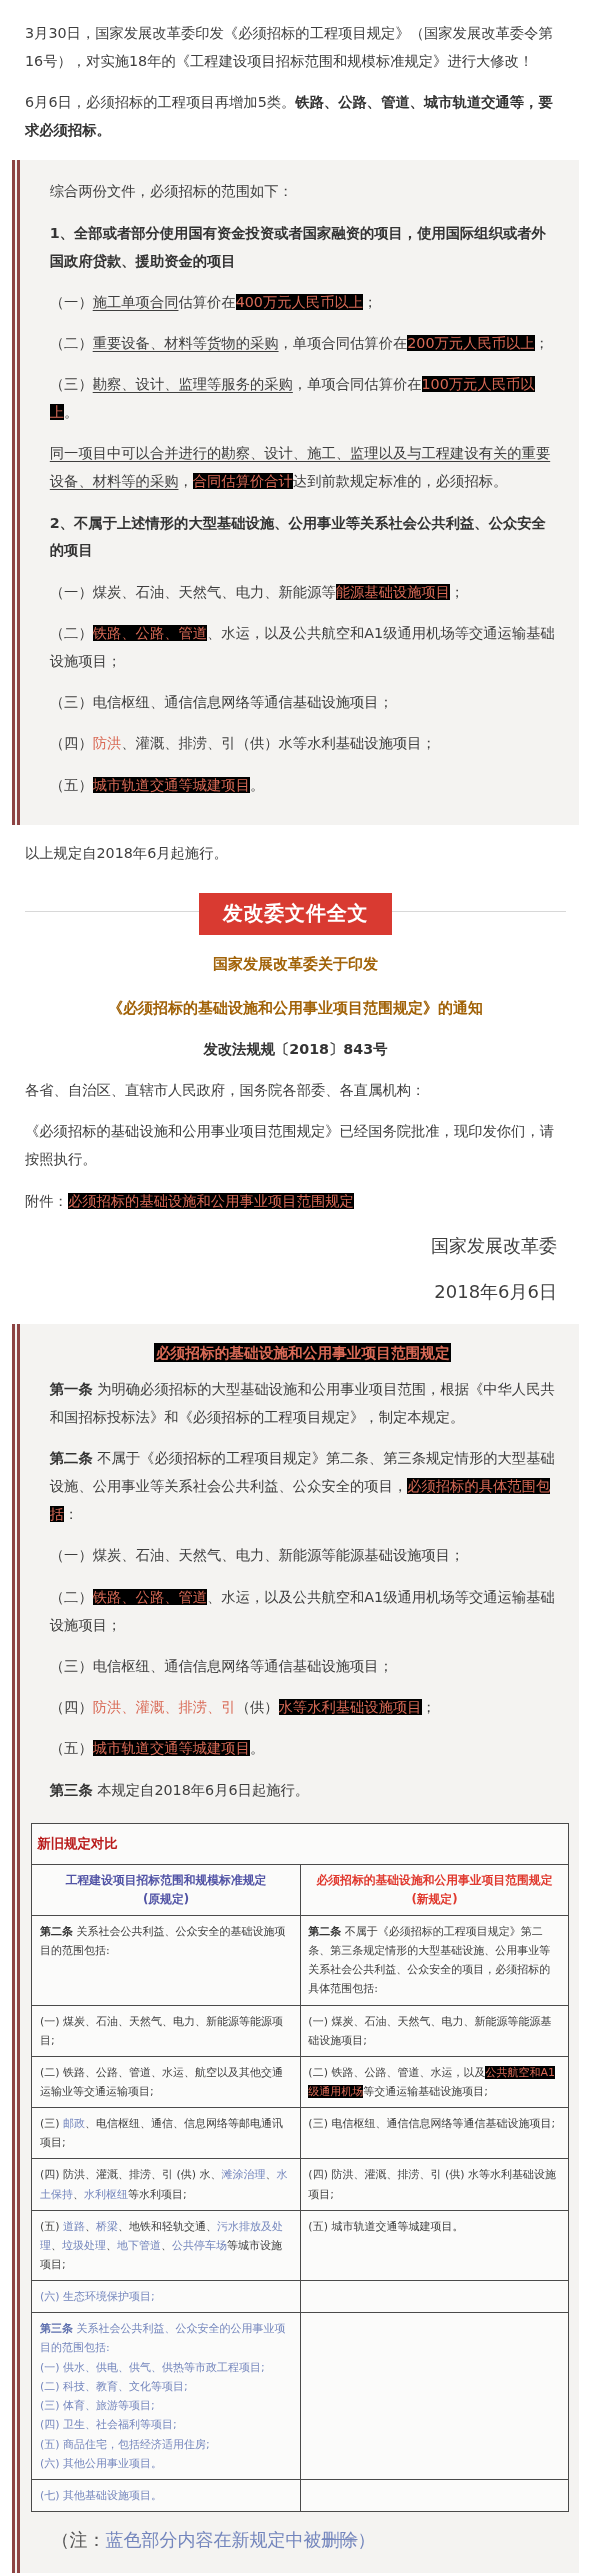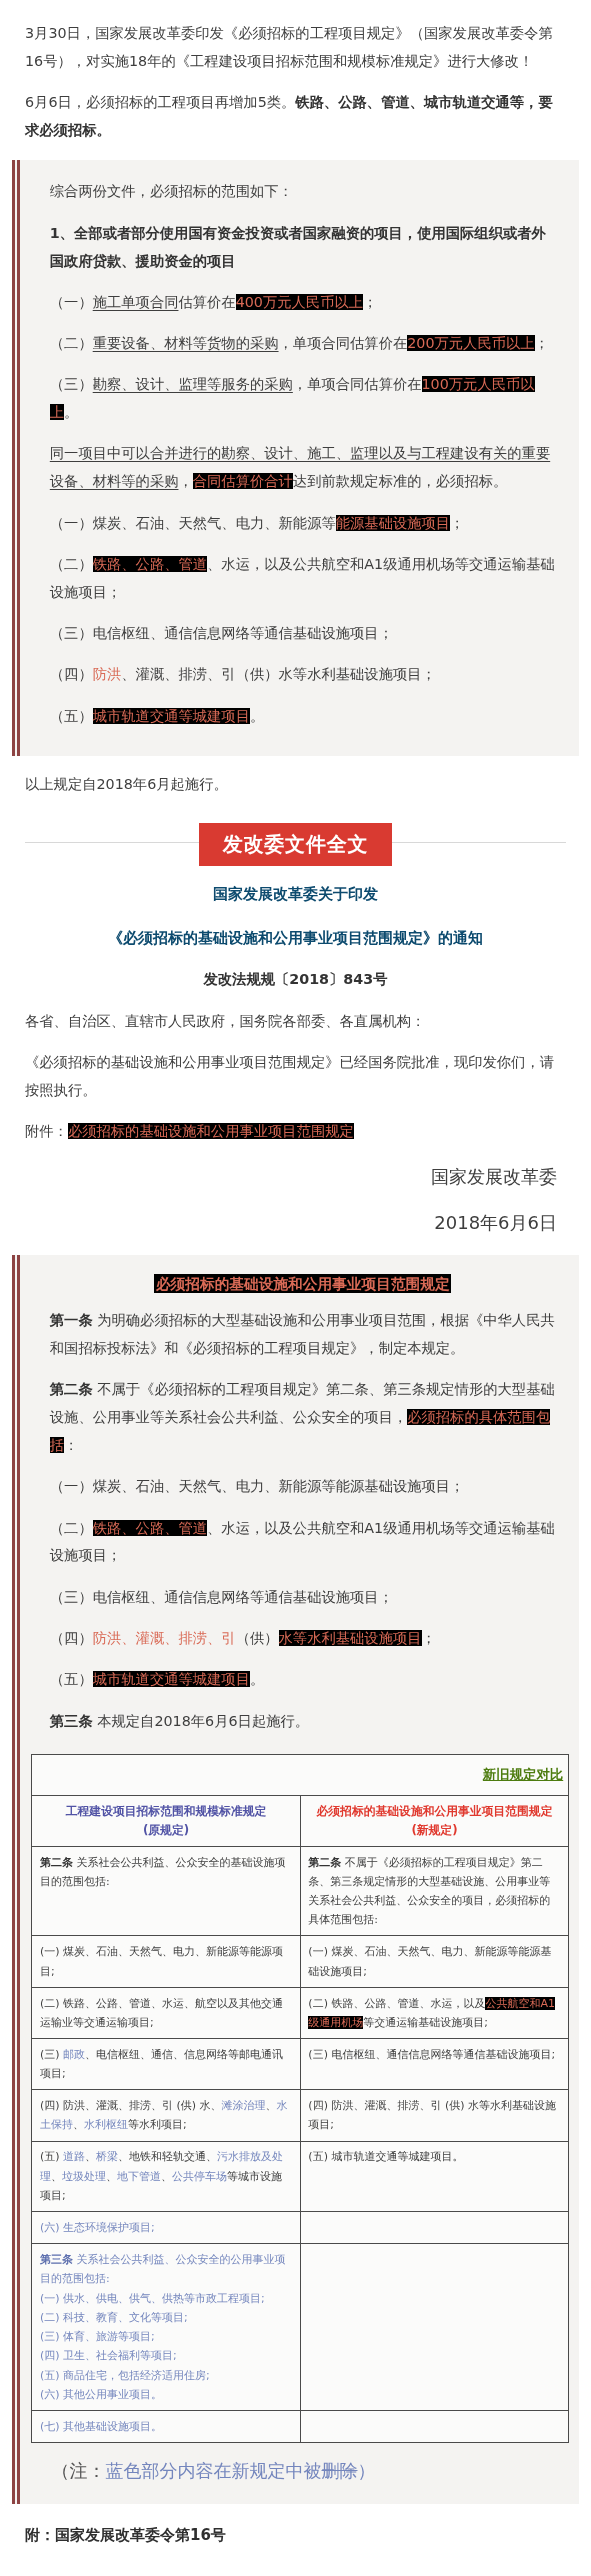--- a/index.html
+++ b/index.html
@@ -32,21 +32,21 @@
 
   
   .banner-wrap{position:relative;text-align:center;margin:25px 25px 22px 25px;height:37px;}
   .banner-wrap::before{content:"";position:absolute;left:0;right:0;top:50%;height:0.8px;background:#d8d8d8;}
   .banner{
     position:relative;display:inline-block;background:#d93a31;color:#fff;
     font-weight:bold;font-size:20px;padding:7.6px 23.5px;letter-spacing:0.8px;
   }
 
   
-  .c-title{text-align:center;font-weight:bold;font-size:15px;color:#0c4a6e;margin:20px 34px;line-height:1.6;}
+  .c-title{text-align:center;font-weight:bold;font-size:15px;color:#a16207;margin:20px 34px;line-height:1.6;}
   .c-docno{text-align:center;font-weight:bold;font-size:14.3px;color:#333;margin:18.5px 25px;}
   .right-line{text-align:right;margin:11.8px 34px;font-size:18px;line-height:1.9;}
 
   
   .box-title{text-align:center;font-weight:bold;font-size:14.7px;margin:15px 0 8.4px 0;}
   .box-title .hl{padding:0.8px 1.7px;}
 
   
   table.cmp{
     border-collapse:collapse;
@@ -59,24 +59,23 @@
   }
   table.cmp th,table.cmp td{
     border:0.8px solid #4a4a4a;
     padding:5.9px 7.6px;
     line-height:1.75;
     vertical-align:top;
     text-align:left;
     word-break:break-all;
   }
   table.cmp .cap{
-    text-align:right;font-weight:bold;font-size:13.4px;color:#4d7c0f;
+    text-align:left;font-weight:bold;font-size:13.4px;color:#b91c1c;
     font-family:"DejaVu Serif","Liberation Serif",serif;
     padding:8.4px 5px;
-    text-decoration:underline;
   }
   table.cmp .thc{text-align:center;font-weight:bold;font-size:11.8px;line-height:1.6;vertical-align:middle;}
   .th-old{color:#5153a5;}
   .th-new{color:#e0392e;}
   .tnote{font-size:18px;margin:11.8px 0 5px 1.7px;line-height:1.8;color:#555;}
 
   .attach-heading{margin:22px 25px 15px 25px;font-size:15px;font-weight:bold;color:#2f2f2f;}
 </style>
 </head>
 <body>
@@ -86,20 +85,21 @@
   <p class="p"><span>3月30日，国家发展改革委印发《必须招标的工程项目规定》（国家发展改革委令第16号），对实施18年的《工程建设项目招标范围和规模标准规定》进行大修改！</span></p>
   <p class="p"><span>6月6日，必须招标的工程项目再增加5类。</span><span class="b">铁路、公路、管道、城市轨道交通等，要求必须招标。</span></p>
 
   <div class="quote">
     <p class="p"><span>综合两份文件，必须招标的范围如下：</span></p>
     <p class="p"><span class="b">1、全部或者部分使用国有资金投资或者国家融资的项目，使用国际组织或者外国政府贷款、援助资金的项目</span></p>
     <p class="p"><span>（一）</span><span class="u">施工单项合同</span><span>估算价在</span><span class="hl">400万元人民币以上</span><span>；</span></p>
     <p class="p"><span>（二）</span><span class="u">重要设备、材料等货物的采购</span><span>，单项合同估算价在</span><span class="hl">200万元人民币以上</span><span>；</span></p>
     <p class="p"><span>（三）</span><span class="u">勘察、设计、监理等服务的采购</span><span>，单项合同估算价在</span><span class="hl">100万元人民币以上</span><span>。</span></p>
     <p class="p"><span class="u">同一项目中可以合并进行的勘察、设计、施工、监理以及与工程建设有关的重要设备、材料等的采购</span><span>，</span><span class="hl">合同估算价合计</span><span>达到前款规定标准的，必须招标。</span></p>
+    <p class="p"><span class="b">2、不属于上述情形的大型基础设施、公用事业等关系社会公共利益、公众安全的项目</span></p>
     <p class="p"><span>（一）煤炭、石油、天然气、电力、新能源等</span><span class="hl">能源基础设施项目</span><span>；</span></p>
     <p class="p"><span>（二）</span><span class="hl">铁路、公路、管道</span><span>、水运，以及公共航空和A1级通用机场等交通运输基础设施项目；</span></p>
     <p class="p"><span>（三）电信枢纽、通信信息网络等通信基础设施项目；</span></p>
     <p class="p"><span>（四）</span><span class="r">防洪</span><span>、灌溉、排涝、引（供）水等水利基础设施项目；</span></p>
     <p class="p"><span>（五）</span><span class="hl">城市轨道交通等城建项目</span><span>。</span></p>
   </div>
 
   <p class="p"><span>以上规定自2018年6月起施行。</span></p>
 
   <div class="banner-wrap">

